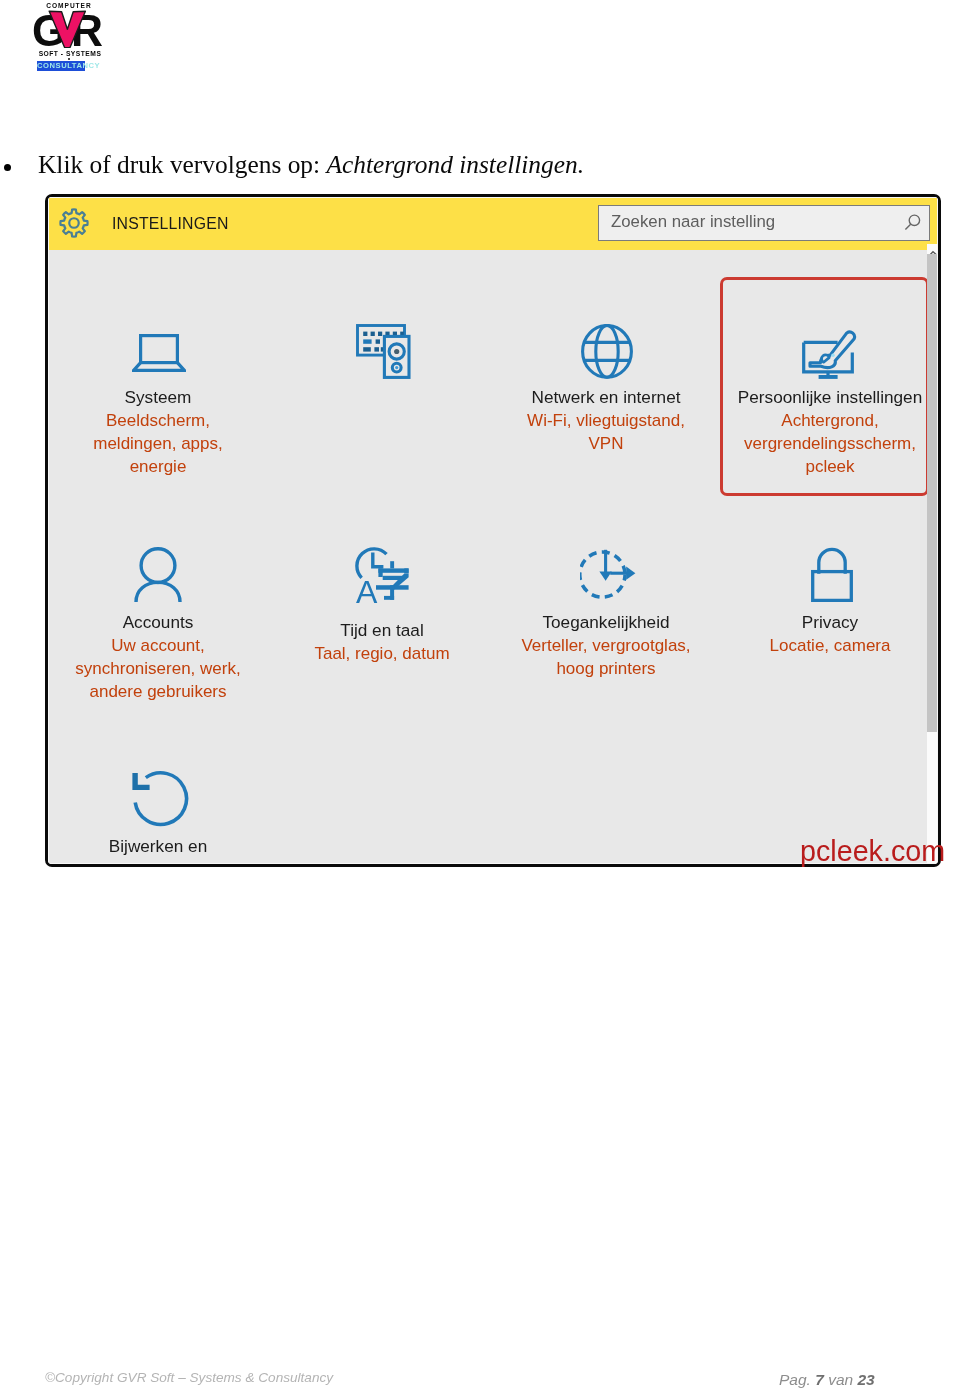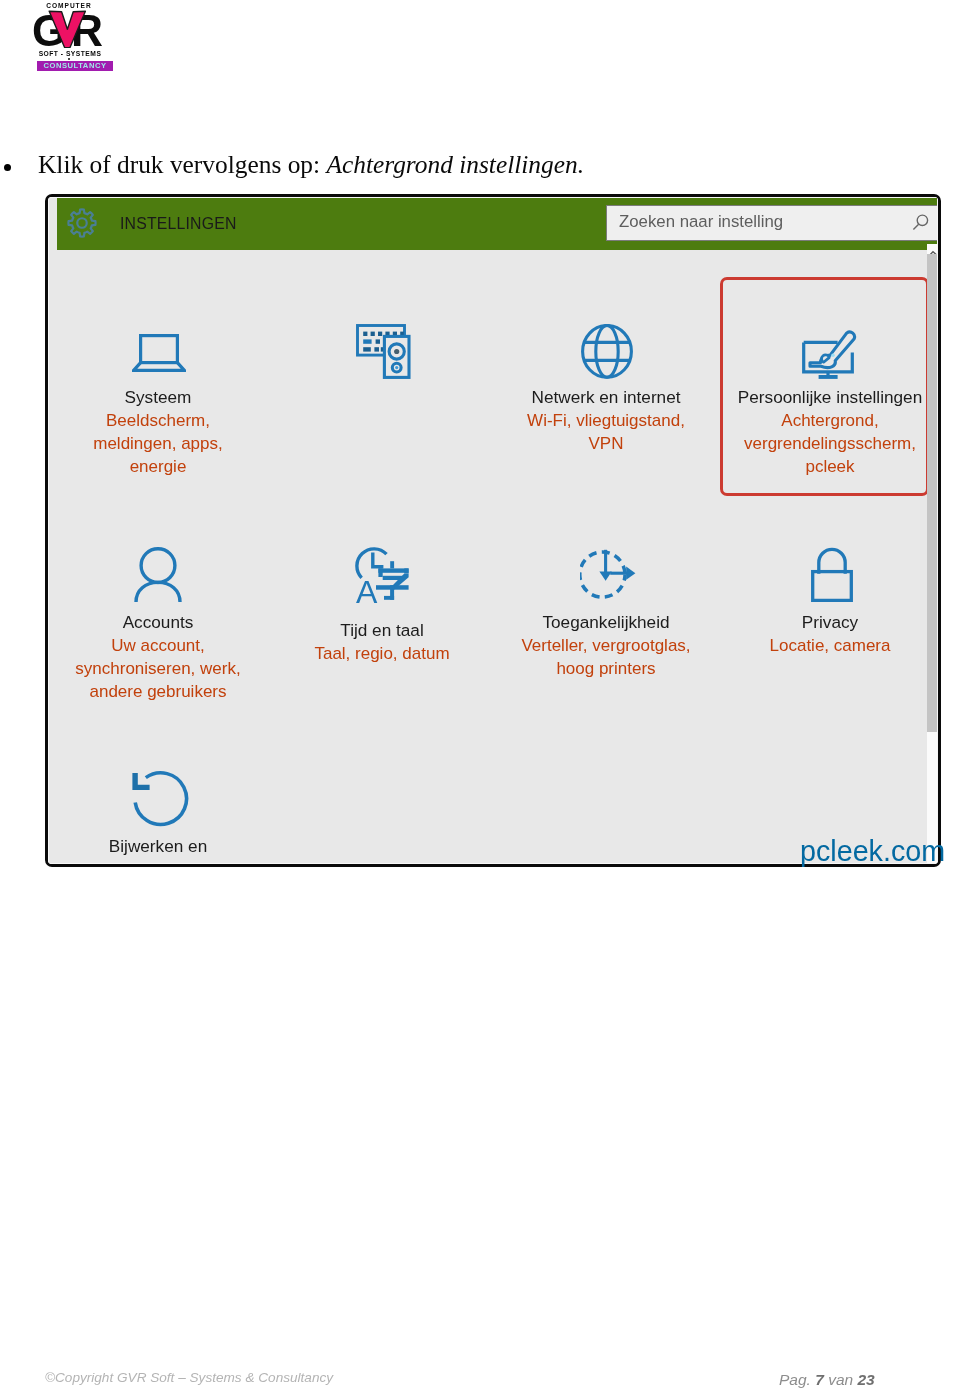--- a/index.html
+++ b/index.html
@@ -10,37 +10,37 @@
   
   #logo{position:absolute;left:0px;top:0px;width:140px;height:80px;}
   .lg-top{position:absolute;left:33px;top:1px;width:72px;text-align:center;
           font-family:"Liberation Sans",sans-serif;font-weight:bold;font-size:6.6px;
           letter-spacing:0.95px;color:#0a0a0a;line-height:9px;white-space:nowrap;}
   .lg-main{position:absolute;left:32px;top:9px;}
   .lg-mid{position:absolute;left:34px;top:49px;width:72px;text-align:center;
           font-family:"Liberation Sans",sans-serif;font-weight:bold;font-size:6.7px;
           letter-spacing:0.5px;color:#0a0a0a;line-height:10px;white-space:nowrap;}
   .lg-dot{position:absolute;left:68px;top:58px;width:2px;height:2px;background:#111;border-radius:50%;}
-  .lg-bot{position:absolute;left:37px;top:61px;width:76px;height:10px;background:#a21caf;
+  .lg-bot{position:absolute;left:37px;top:61px;width:48px;height:10px;background:#1d4ed8;
           text-align:center;font-family:"Liberation Sans",sans-serif;font-weight:bold;
           font-size:7.6px;letter-spacing:0.55px;line-height:10px;white-space:nowrap;}
 
   
   #bullet-row{position:absolute;left:0;top:148px;width:960px;height:36px;}
   #bullet-dot{position:absolute;left:4px;top:16px;width:7px;height:7px;background:#000;border-radius:50%;}
   #bullet-text{position:absolute;left:38px;top:0px;font-size:25.4px;color:#0a0a0a;line-height:32px;
                font-family:"Liberation Serif",serif;white-space:nowrap;}
   #bullet-text .it{font-style:italic;}
 
   
   #win{position:absolute;left:45px;top:194px;width:896px;height:673px;
        background:#e8e8e8;border:3px solid #0a0a0a;border-radius:7px;box-sizing:border-box;
        overflow:hidden;font-family:"Liberation Sans",sans-serif;}
   #win-inner{position:absolute;left:0;top:0;right:0;bottom:0;background:#e8e8e8;border:1.4px solid #f7f7f7;box-sizing:border-box;overflow:hidden;}
-  #hdr{position:absolute;left:8px;top:0;width:100%;height:52px;background:#4d7c0f;padding-left:12px;}
+  #hdr{position:absolute;left:0;top:0;width:100%;height:52px;background:#fde047;padding-left:12px;}
   #gear{position:absolute;left:9px;top:9px;width:32px;height:32px;}
   #hdr-title{position:absolute;left:63px;top:17px;font-size:15.8px;color:#1a1a1a;letter-spacing:0.2px;}
   #searchbox{position:absolute;left:549px;top:7px;width:332px;height:36px;background:#efefef;
              border:1.5px solid #7b7b7b;box-sizing:border-box;}
   #search-ph{position:absolute;left:12px;top:6px;font-size:16.8px;color:#5e5e5e;}
   #search-icon{position:absolute;left:305px;top:8px;width:18px;height:18px;}
 
   
   #content{position:absolute;left:-1px;top:50px;right:0;bottom:0;padding-left:32px;}
   .tile{position:absolute;text-align:center;}
@@ -48,21 +48,21 @@
   .t-title{font-size:17.2px;color:#1c1c1c;line-height:23px;}
   .t-sub{font-size:17px;color:#c2410c;line-height:23px;}
 
   #hl{position:absolute;border:3px solid #cc3b31;border-radius:7px;box-sizing:border-box;}
 
   
   #sb{position:absolute;right:0;top:46px;width:10px;bottom:0;background:#fbfbfb;}
   #sb-up{position:absolute;left:0;top:0;width:10px;height:12px;background:transparent;}
   #sb-thumb{position:absolute;left:0;top:10px;width:10px;height:478px;background:#c4c4c4;}
 
-  #watermark{position:absolute;left:800px;top:837px;font-size:28.7px;color:#0369a1;
+  #watermark{position:absolute;left:800px;top:837px;font-size:28.7px;color:#b91c1c;
              font-family:"Liberation Sans",sans-serif;letter-spacing:0px;line-height:29px;}
 
   
   #footer{position:absolute;left:0;top:1366px;width:960px;height:28px;}
   #foot-left{position:absolute;left:45px;top:2px;font-size:13.6px;color:#b4b4b4;font-style:italic;
              font-family:"Liberation Sans",sans-serif;white-space:nowrap;line-height:20px;}
   #foot-right{position:absolute;left:779px;top:4px;font-size:15.5px;color:#8d8d8d;font-style:italic;
               font-family:"Liberation Sans",sans-serif;white-space:nowrap;line-height:20px;}
   #foot-right b{font-weight:bold;color:#6f6f6f;}
 </style>

